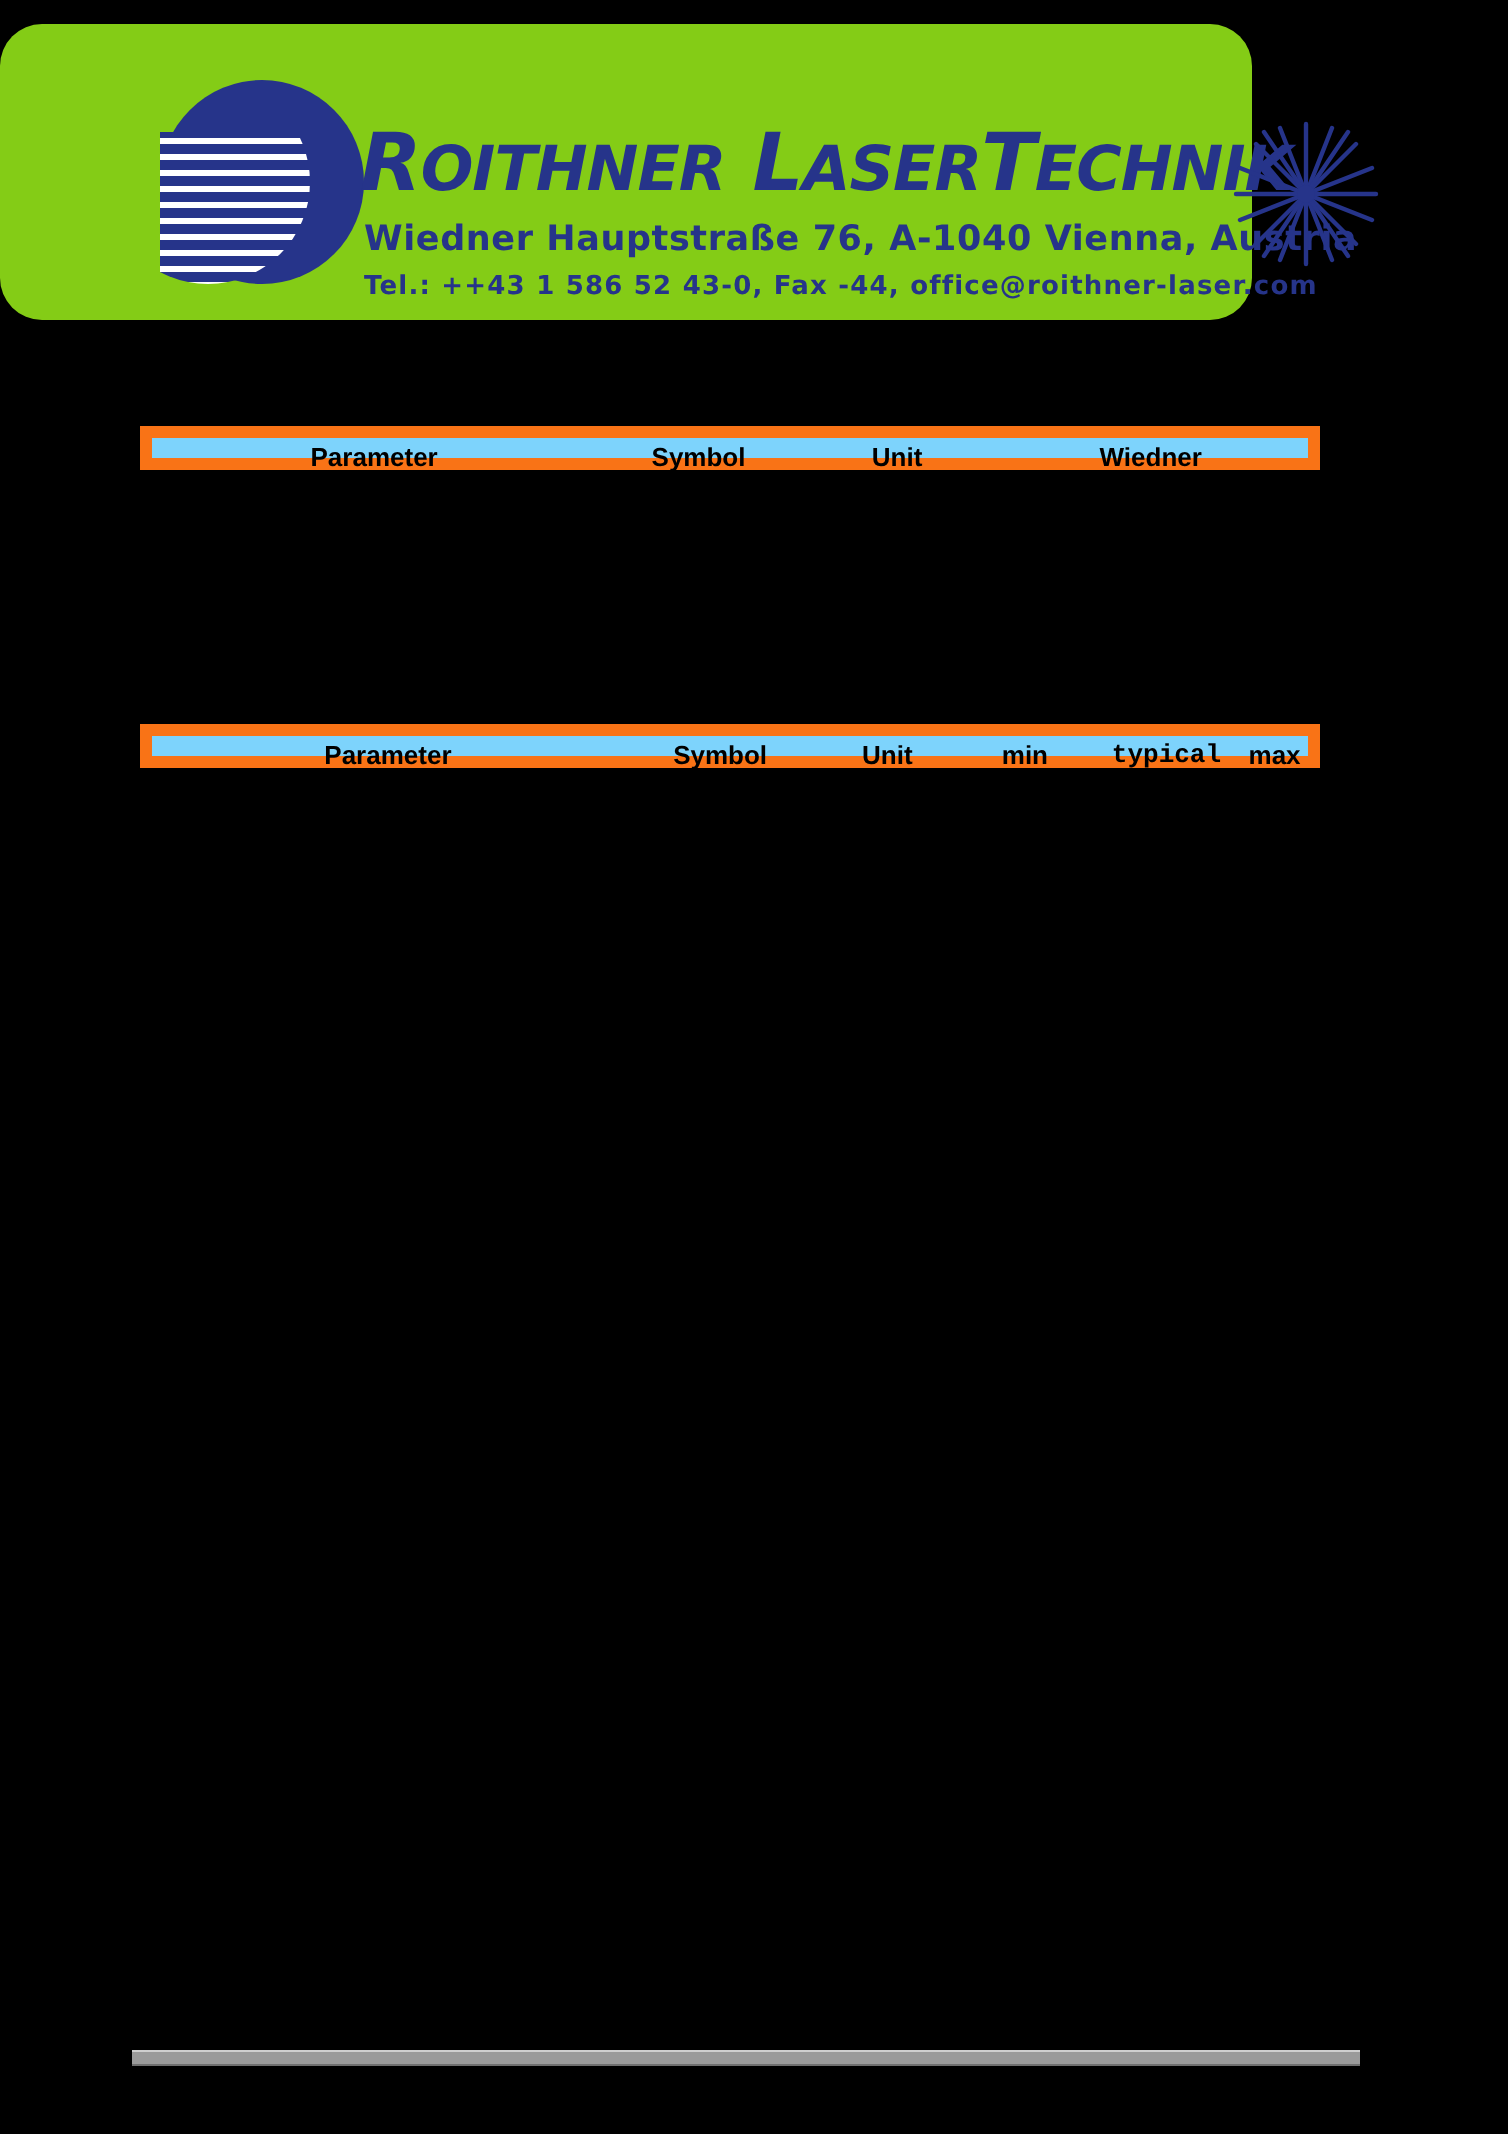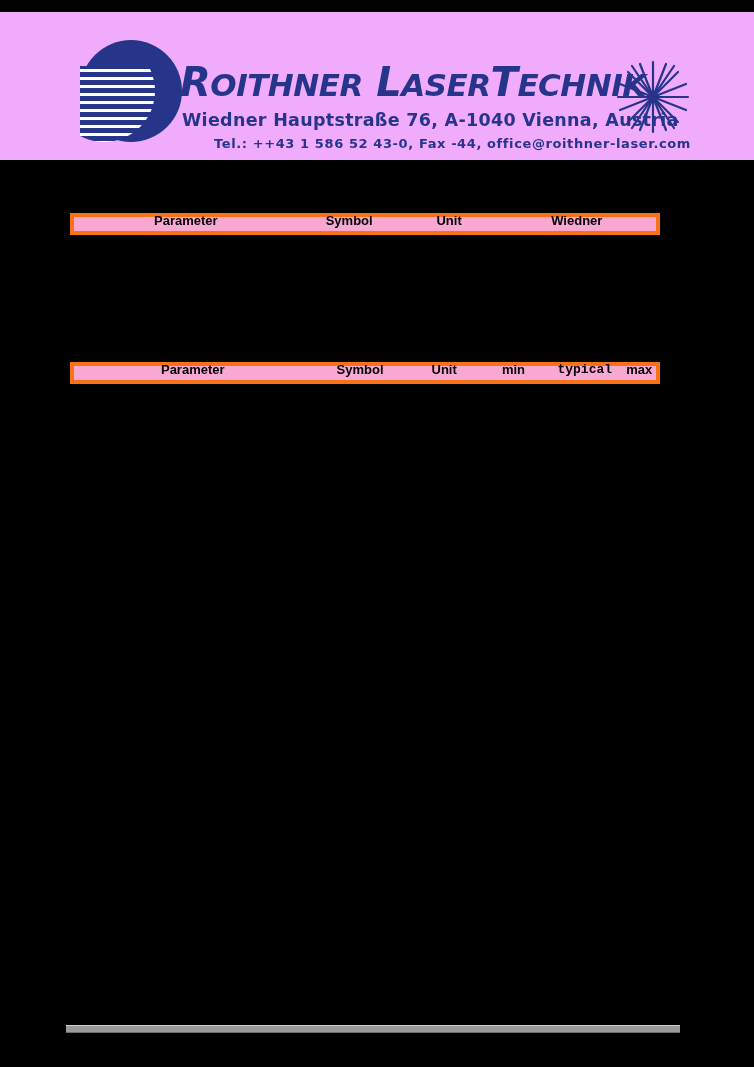--- a/index.html
+++ b/index.html
@@ -13,23 +13,24 @@
     position: relative;
     overflow: hidden;
     font-family: "Liberation Sans", sans-serif;
   }
 
   
   .header-band {
     position: absolute;
     left: 0;
     top: 12px;
-    width: 754px;
+    width: 626px;
     height: 148px;
-    background: #f0abfc;
+    background: #84cc16;
+    border-radius: 21px;
   }
 
   .logo-wrap {
     position: absolute;
     left: 80px;
     top: 18px;
     width: 610px;
     height: 118px;
   }
 
@@ -104,21 +105,20 @@
   .logo-contact {
     position: absolute;
     left: 102px;
     top: 106px;
     font-family: "DejaVu Sans", sans-serif;
     font-weight: bold;
     color: #26348a;
     font-size: 13px;
     letter-spacing: 0.6px;
     white-space: nowrap;
-    margin-left: 32px;
   }
 
   
   .logo-star {
     position: absolute;
     left: 536px;
     top: 30px;
     width: 74px;
     height: 74px;
   }
@@ -129,25 +129,25 @@
     left: 0;
     top: 160px;
     width: 754px;
     height: 895px;
     background: #000000;
   }
 
   
   .tbl {
     position: absolute;
-    background: #f9a8d4;
-    border: 4px solid #f97316;
+    background: #7dd3fc;
+    border: 6px solid #f97316;
     box-sizing: border-box;
     display: flex;
-    align-items: flex-end;
+    align-items: flex-start;
   }
   .tbl-1 {
     left: 70px;
     top: 213px;
     width: 590px;
     height: 22px;
   }
   .tbl-2 {
     left: 70px;
     top: 362px;

